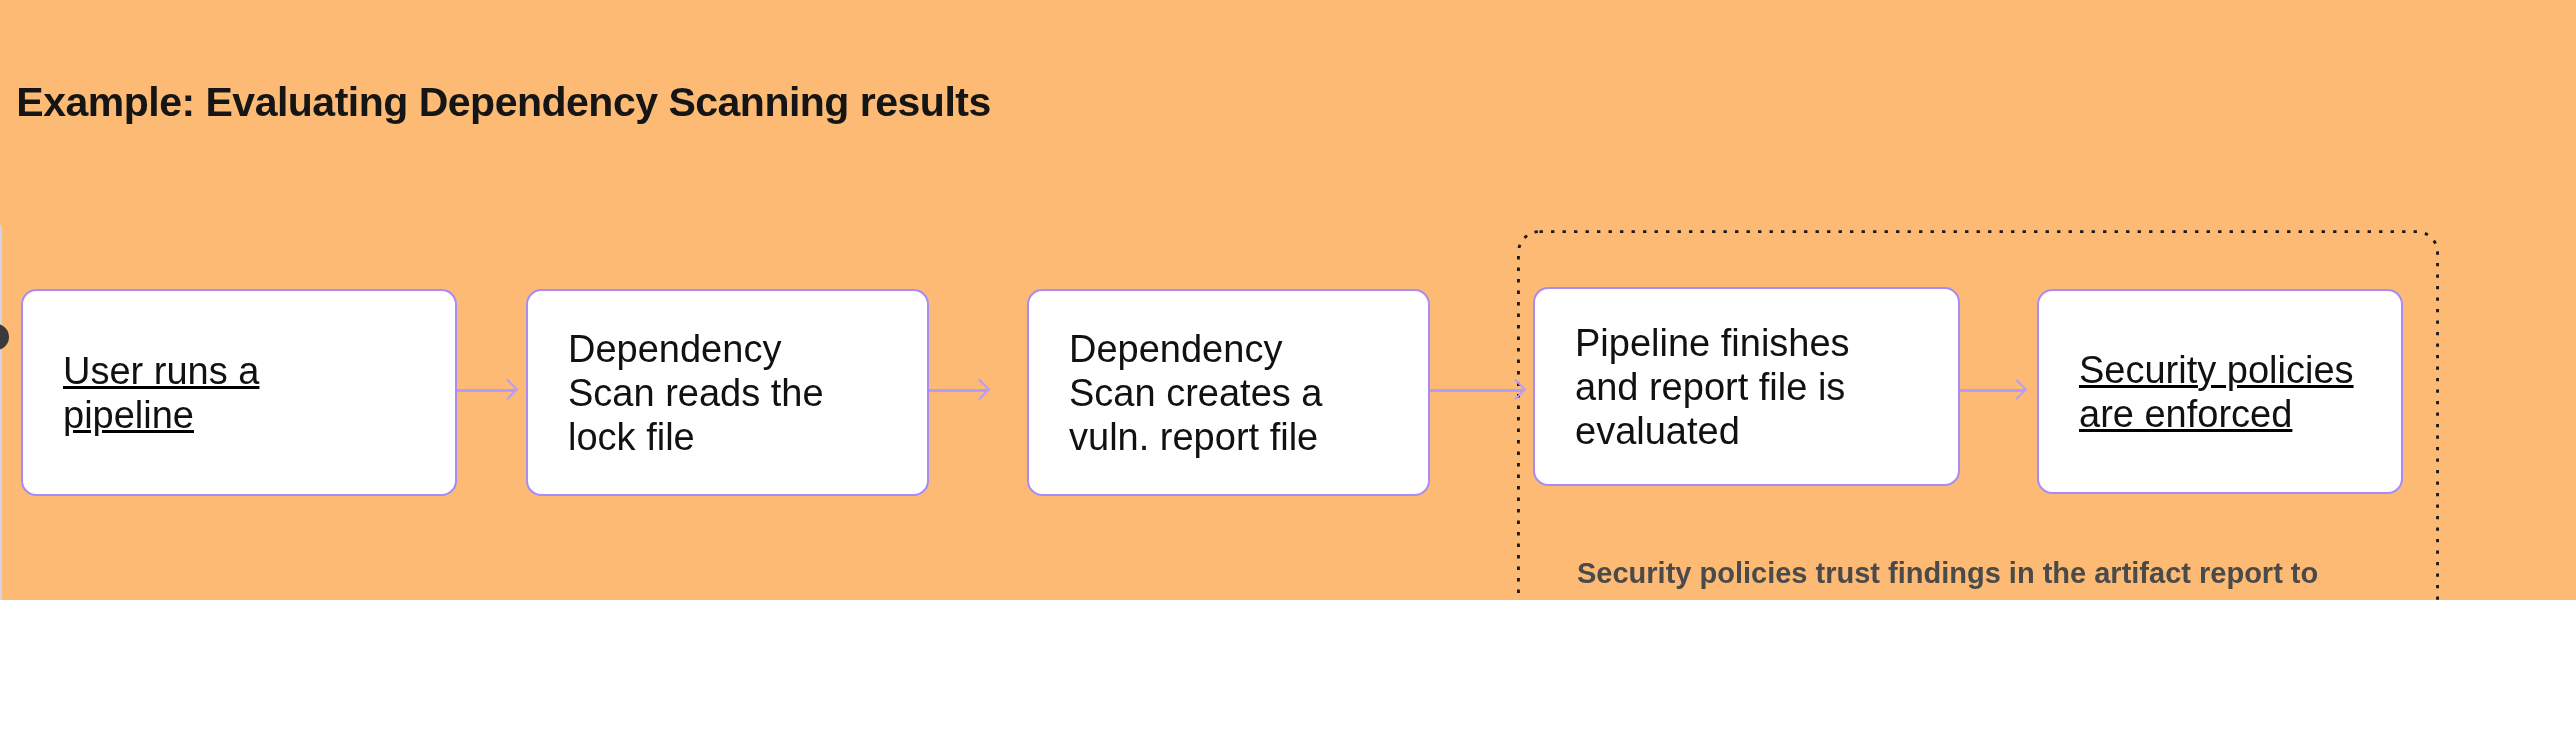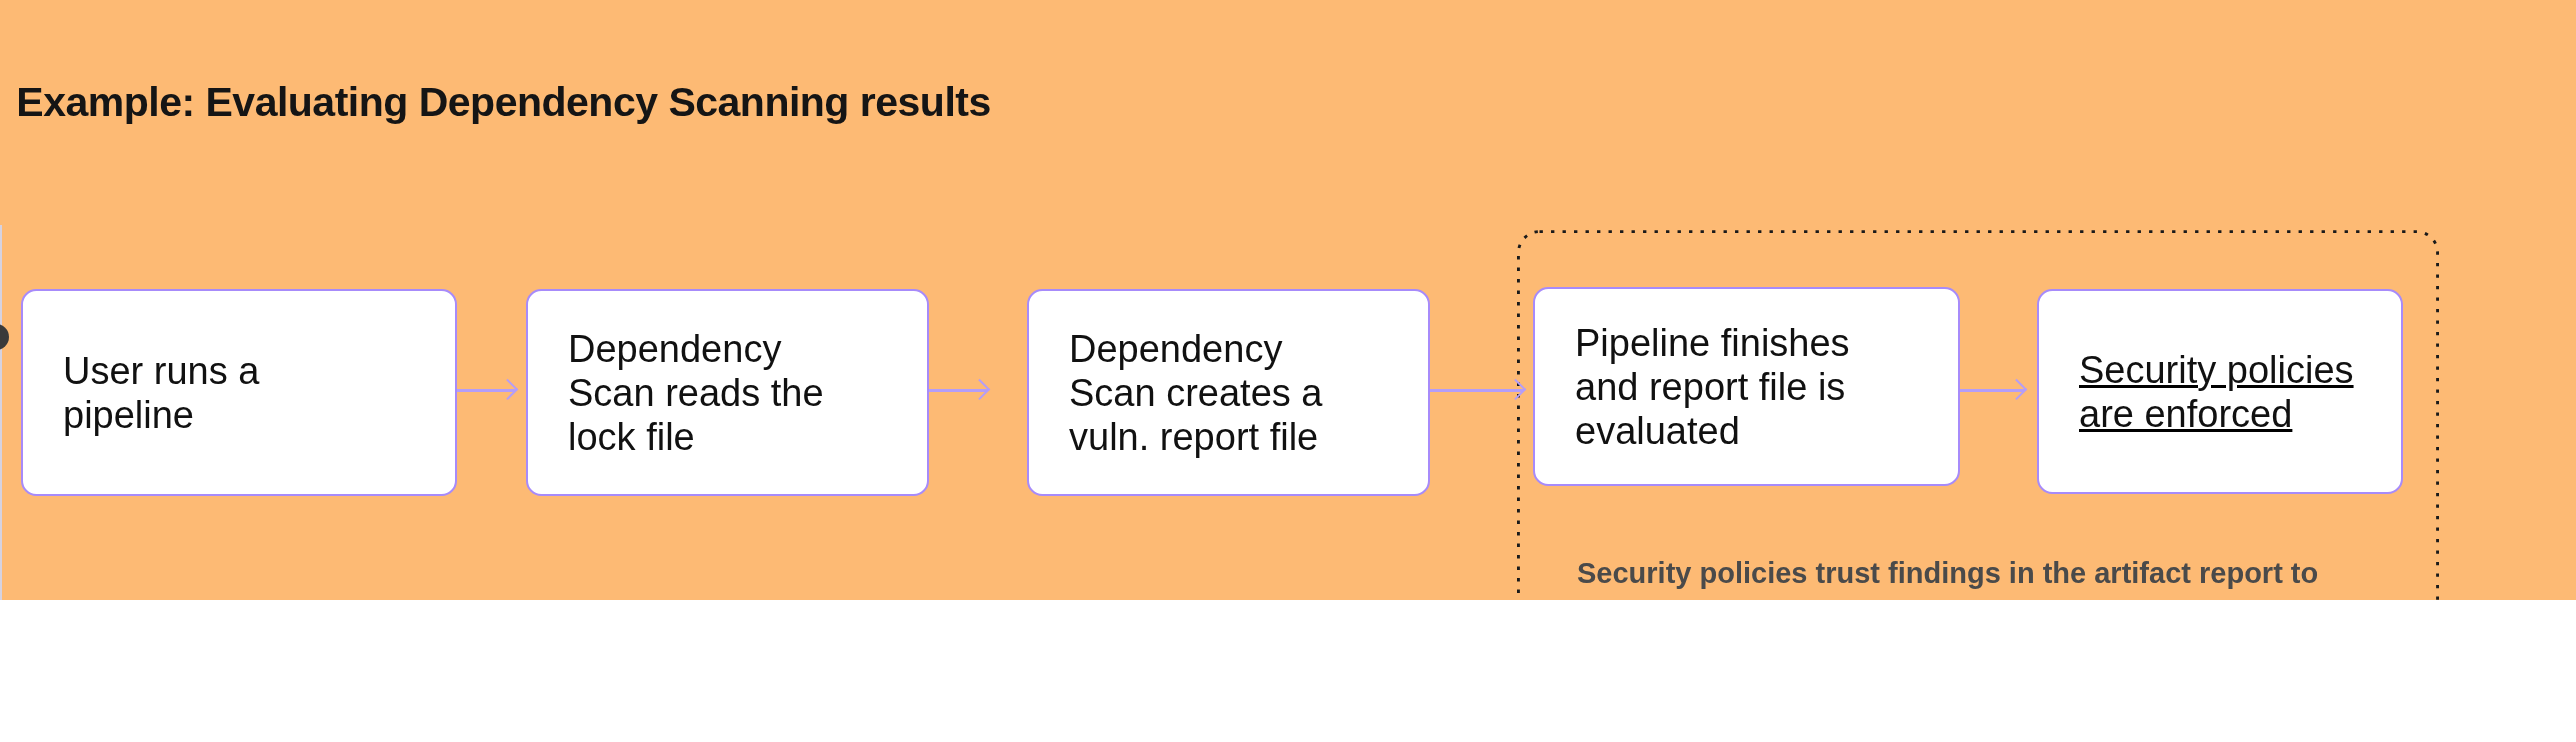--- a/index.html
+++ b/index.html
@@ -65,21 +65,21 @@
     align-items: center;
     padding-left: 40px;
     padding-right: 11.5px;
   }
   .step-label {
     font-size: 38px;
     line-height: 44px;
     color: var(--box-text, #111111);
     white-space: pre-line;
   }
-  .step-1 { left: 21px;   top: 289px; width: 436px; height: 207px; }
+  .step-1 { left: 21px;   top: 289px; width: 436px; height: 207px; text-decoration: underline; }
   .step-2 { left: 526px;  top: 289px; width: 403px; height: 207px; }
   .step-3 { left: 1027px; top: 289px; width: 403px; height: 207px; }
   .step-4 { left: 1533px; top: 287px; width: 427px; height: 199px; }
   .step-5 { left: 2037px; top: 289px; width: 366px; height: 205px; text-decoration: underline; }
   
   .arrow {
     position: absolute;
     top: 389px;
     height: 2.9px;
     background: var(--arrow, #b49df8);

